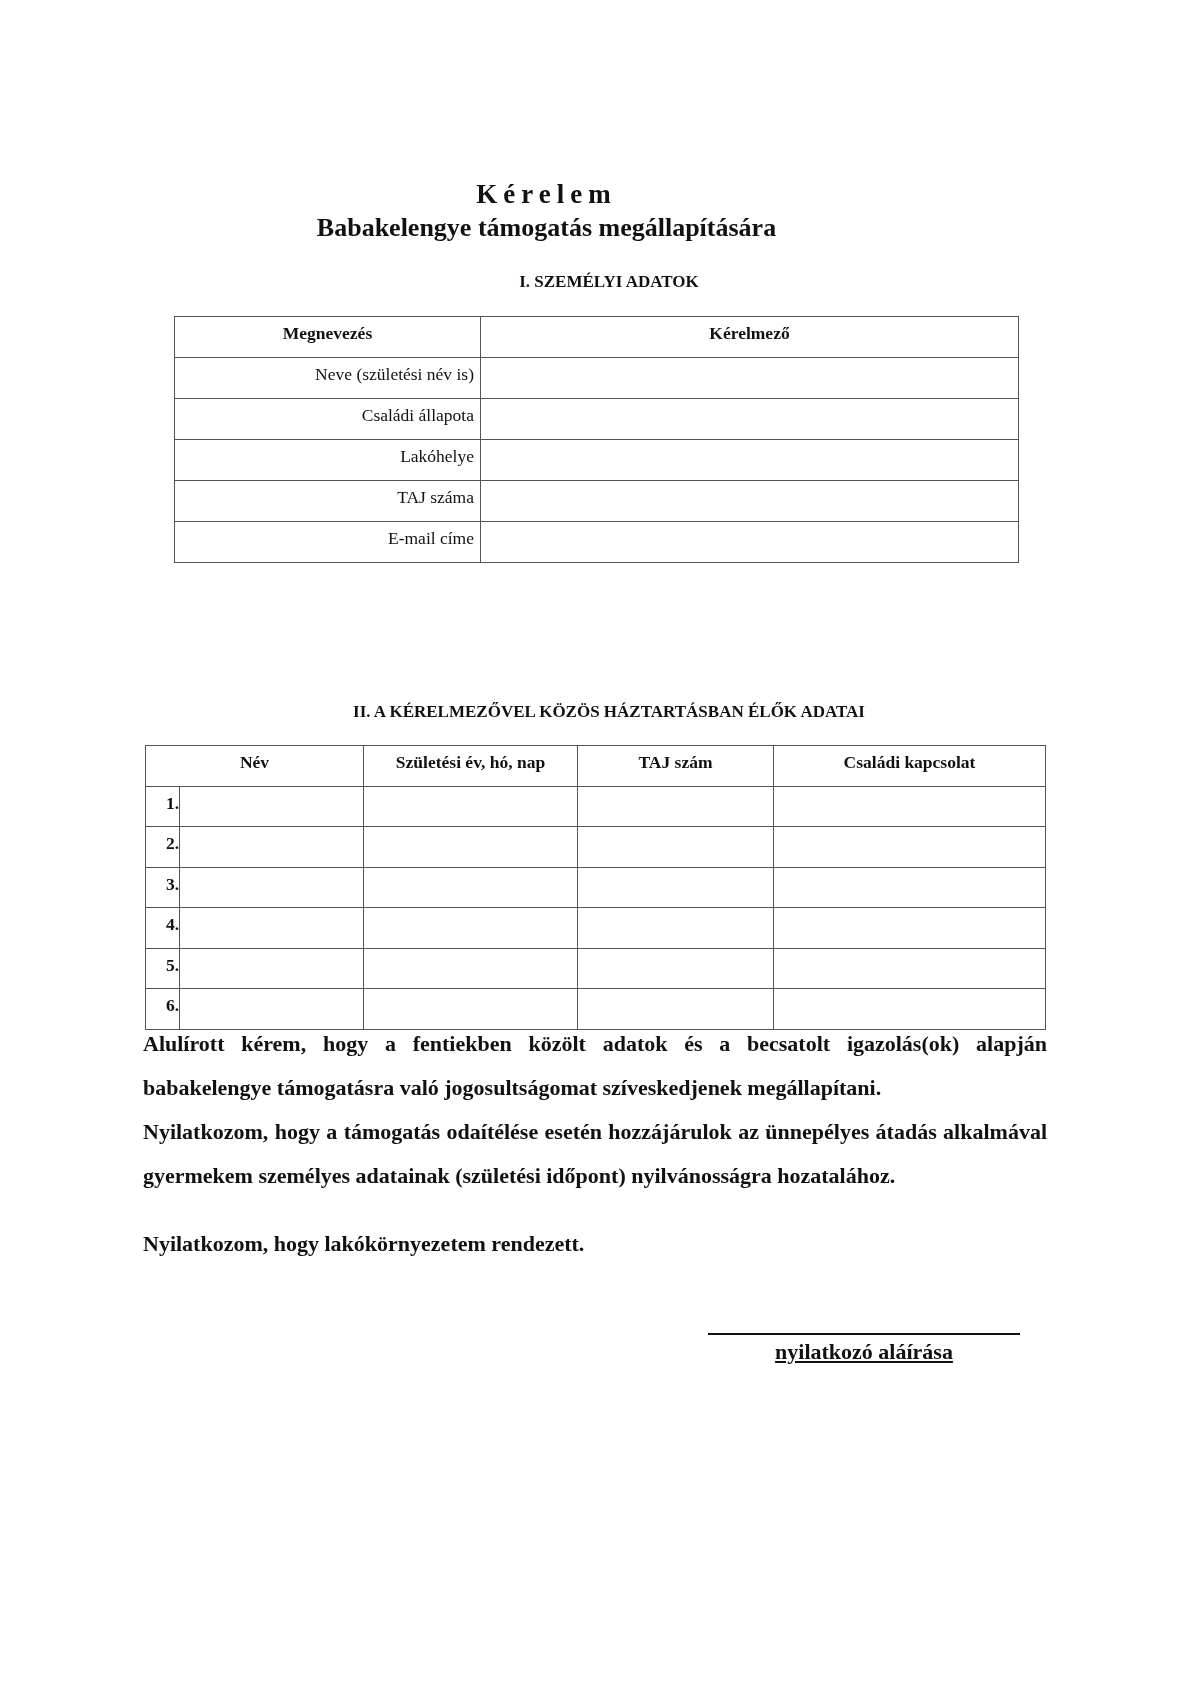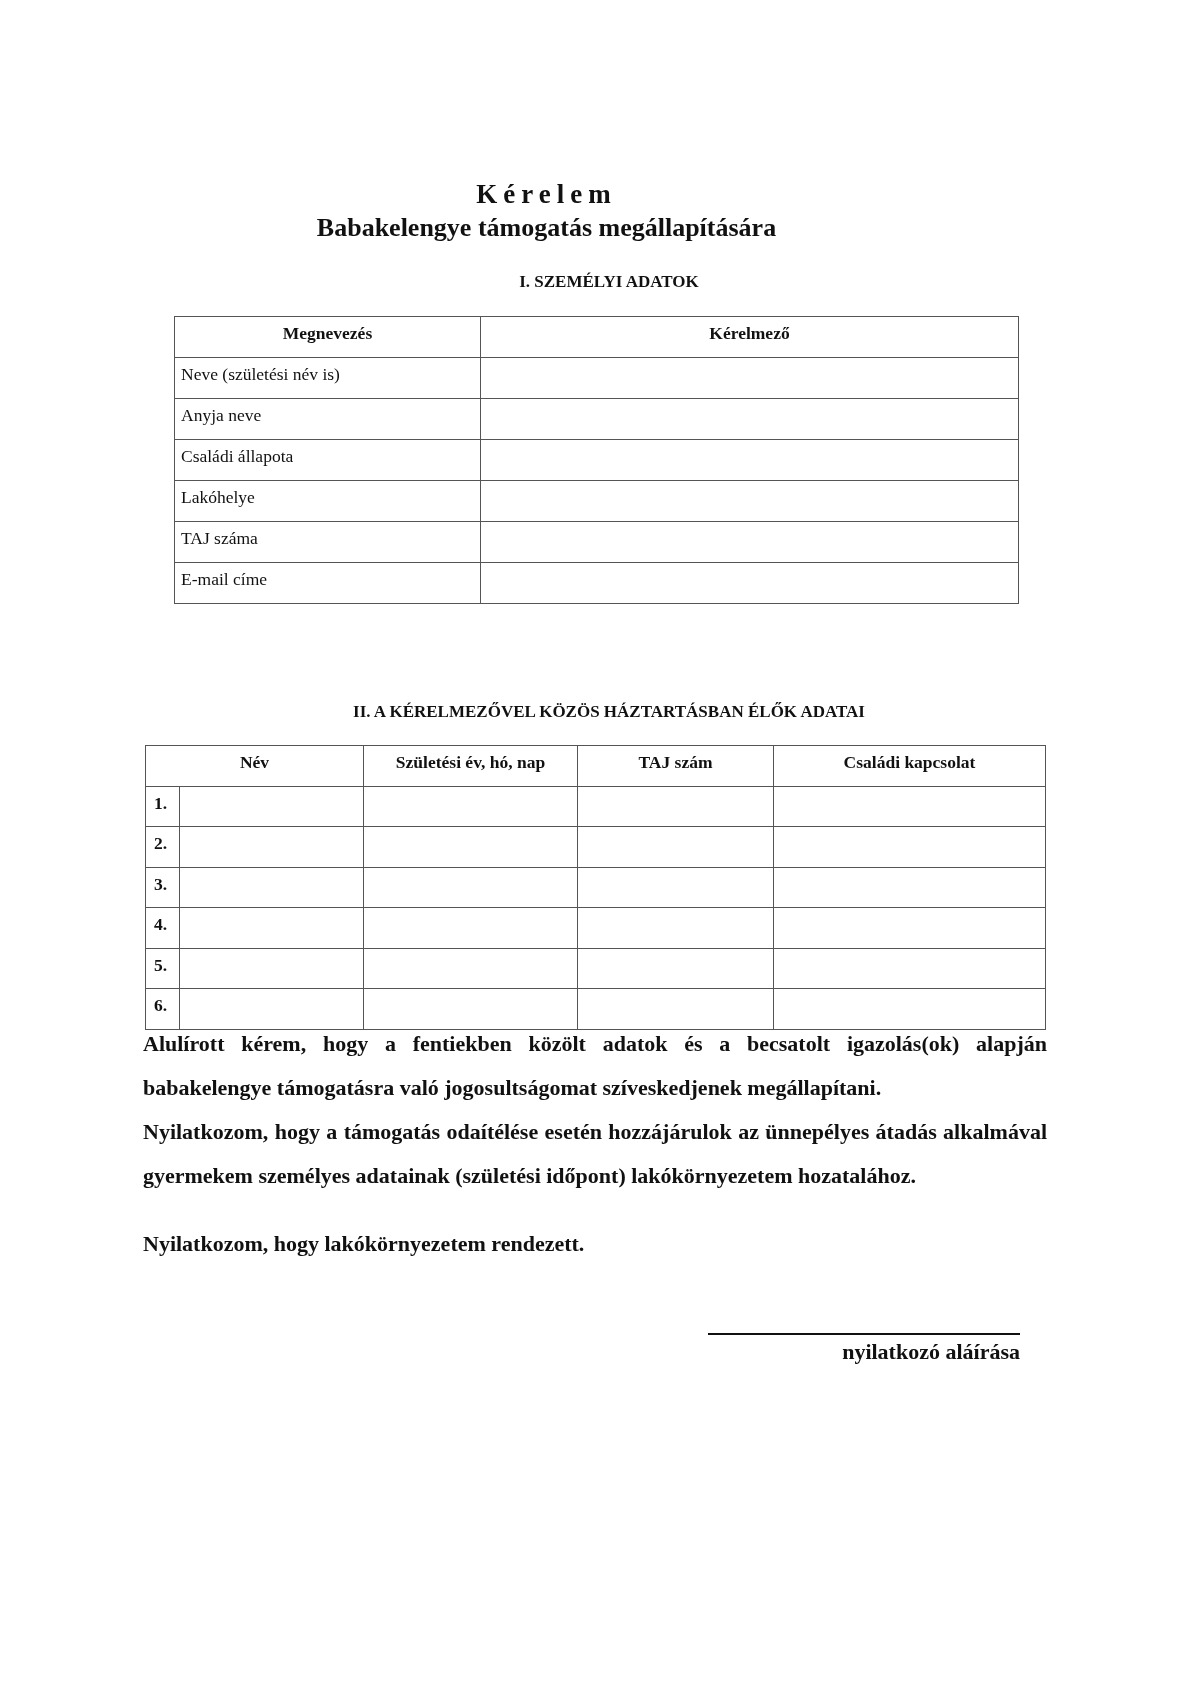--- a/index.html
+++ b/index.html
@@ -9,40 +9,40 @@
     .title { left: 0; width: 1093px; text-align: center; font-weight: bold; }
     #t-main { top: 178px; font-size: 27px; letter-spacing: 6px; line-height: 32px; }
     #t-sub  { top: 212px; font-size: 26px; line-height: 32px; text-align: center; }
     .section-heading { left: 0; width: 1190px; text-align: center; font-weight: bold; font-size: 17px; line-height: 20px; }
     #sec1 { top: 272px; left: 14px; }
     #sec2 { top: 702px; left: 14px; }
 
     table.form { position: absolute; border-collapse: collapse; table-layout: fixed; }
     table.form td, table.form th { border: 1.5px solid #555; padding: 0 6px; height: 34px; font-size: 17.5px; vertical-align: top; }
     table.form th { font-weight: bold; text-align: center; padding-top: 6px; margin-top: 17px; }
-    table.form td { padding-top: 6px; }
+    table.form td { padding-top: 6px; text-align: right; }
     #tbl1 { left: 174px; top: 316px; width: 844px; }
     #tbl1 col.c1 { width: 306px; }
     #tbl1 col.c2 { width: 538px; }
     #tbl2 { left: 145px; top: 745px; width: 900px; }
     #tbl2 col.n { width: 34px; }
     #tbl2 col.a { width: 184px; }
     #tbl2 col.b { width: 214px; }
     #tbl2 col.c { width: 196px; }
     #tbl2 col.d { width: 272px; }
     #tbl2 td.num { font-weight: bold; padding-left: 8px; padding-right: 0; }
     #tbl2 td, #tbl2 th { height: 33.5px; }
 
     .para { left: 143px; width: 904px; font-weight: bold; font-size: 22px; line-height: 44px; text-align: justify; }
     #p1 { top: 1022px; }
     #p2 { top: 1110px; }
     #p3 { top: 1222px; }
 
     #sig-line { left: 708px; top: 1333px; width: 312px; height: 0; border-top: 2px solid #111; }
-    #sig-label { left: 708px; top: 1338px; width: 312px; text-align: right; font-weight: bold; font-size: 22px; line-height: 28px; }
+    #sig-label { left: 708px; top: 1338px; width: 312px; text-align: center; font-weight: bold; font-size: 22px; line-height: 28px; text-decoration: underline; }
   </style>
 </head>
 <body>
 
 <div class="abs title" id="t-main">Kérelem</div>
 <div class="abs title" id="t-sub">Babakelengye támogatás megállapítására</div>
 
 <div class="abs section-heading" id="sec1">I. SZEMÉLYI ADATOK</div>
 
 <table class="form" id="tbl1">
@@ -52,24 +52,20 @@
     </colgroup>
   <thead>
     <tr>
       <th>Megnevezés</th>
       <th>Kérelmező</th>
     </tr>
   </thead>
   <tbody id="tbl1-body">
       <tr>
         <td>Neve (születési név is)</td>
-        <td></td>
-      </tr>
-      <tr>
-        <td>Anyja neve</td>
         <td></td>
       </tr>
       <tr>
         <td>Családi állapota</td>
         <td></td>
       </tr>
       <tr>
         <td>Lakóhelye</td>
         <td></td>
       </tr>
@@ -142,17 +138,17 @@
         <td class="num">6.</td>
         <td></td>
         <td></td>
         <td></td>
         <td></td>
       </tr>
     </tbody>
 </table>
 
 <div class="abs para" id="p1">Alulírott kérem, hogy a fentiekben közölt adatok és a becsatolt igazolás(ok) alapján babakelengye támogatásra való jogosultságomat szíveskedjenek megállapítani.</div>
-<div class="abs para" id="p2">Nyilatkozom, hogy a támogatás odaítélése esetén hozzájárulok az ünnepélyes átadás alkalmával gyermekem személyes adatainak (születési időpont) lakókörnyezetem hozatalához.</div>
+<div class="abs para" id="p2">Nyilatkozom, hogy a támogatás odaítélése esetén hozzájárulok az ünnepélyes átadás alkalmával gyermekem személyes adatainak (születési időpont) nyilvánosságra hozatalához.</div>
 <div class="abs para" id="p3">Nyilatkozom, hogy lakókörnyezetem rendezett.</div>
 
 <div class="abs" id="sig-line"></div>
 <div class="abs" id="sig-label">nyilatkozó aláírása</div>
 
 </body></html>

